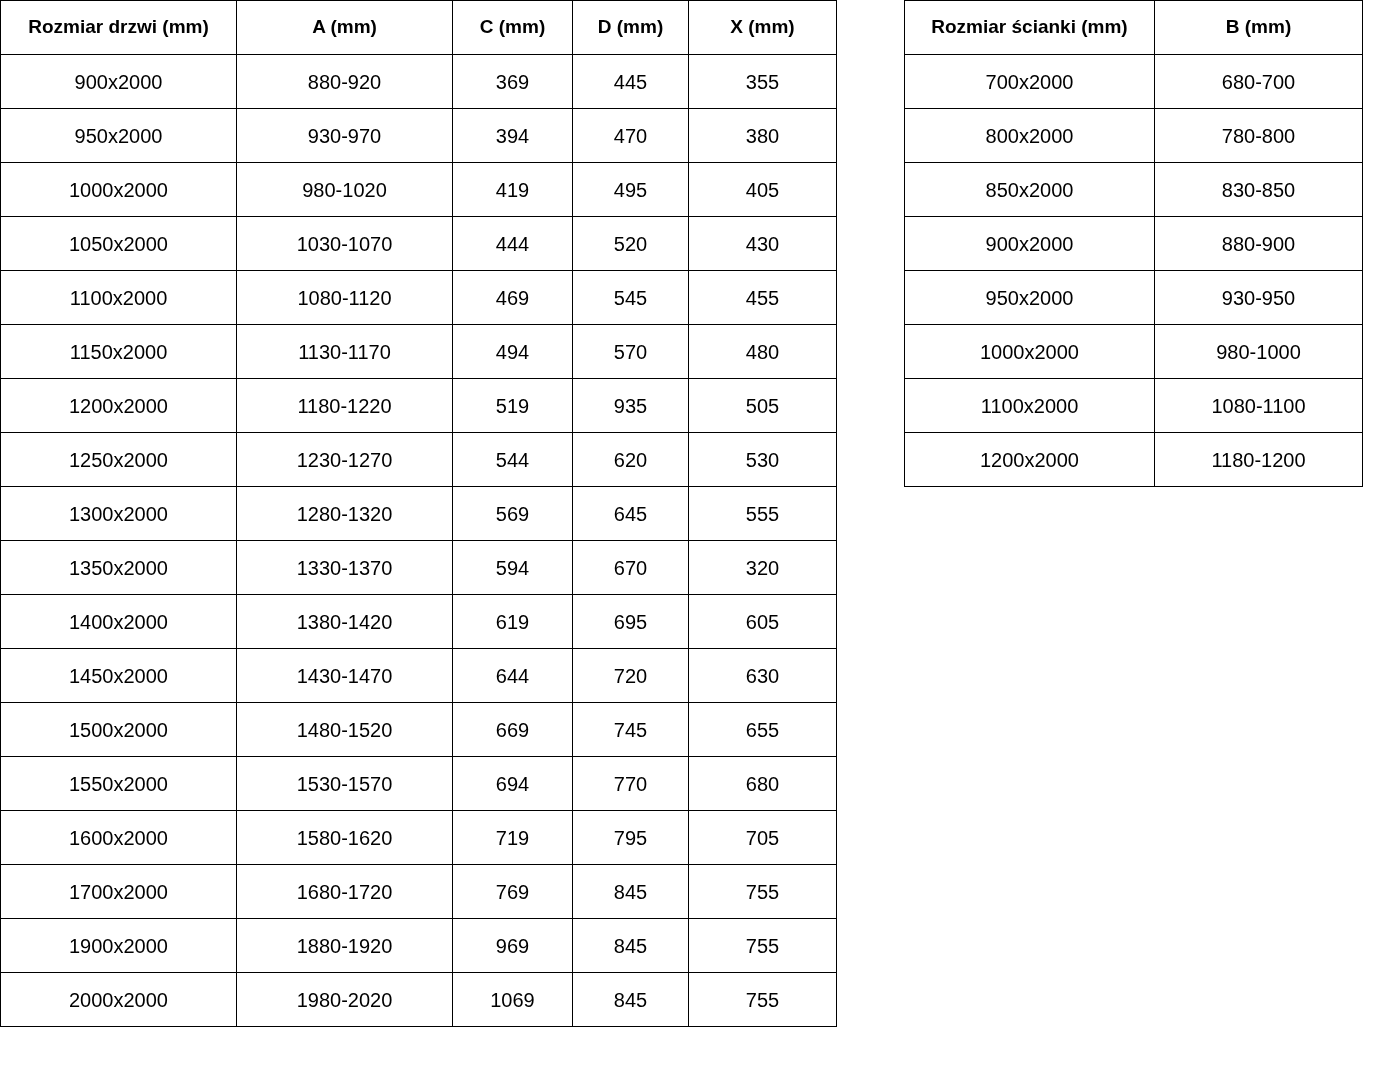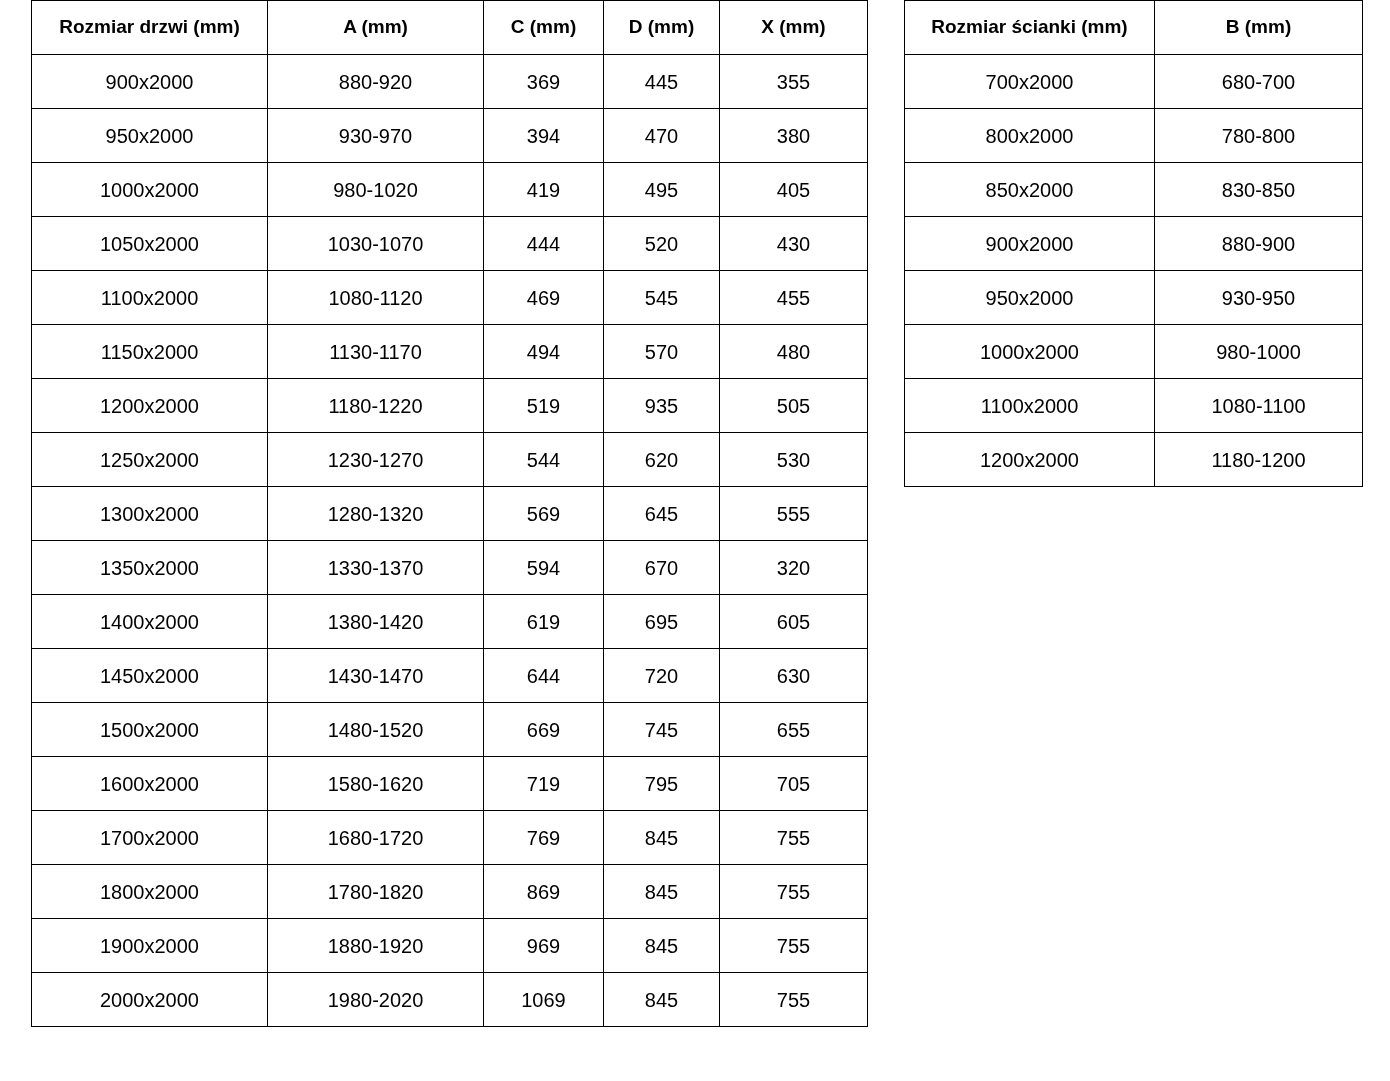--- a/index.html
+++ b/index.html
@@ -39,21 +39,20 @@
   table th {
     font-weight: bold;
     font-size: 19px;
   }
   
   #doors-table {
     position: absolute;
     left: 0px;
     top: 0px;
     width: 836px;
-    margin-left: 31px;
   }
   #doors-table col.c0 { width: 236px; }
   #doors-table col.c1 { width: 216px; }
   #doors-table col.c2 { width: 120px; }
   #doors-table col.c3 { width: 116px; }
   #doors-table col.c4 { width: 148px; }
 
   
   #wall-table {
     position: absolute;
@@ -172,37 +171,37 @@
           <td>630</td>
         </tr>
         <tr>
           <td>1500x2000</td>
           <td>1480-1520</td>
           <td>669</td>
           <td>745</td>
           <td>655</td>
         </tr>
         <tr>
+          <td>1550x2000</td>
+          <td>1530-1570</td>
+          <td>694</td>
+          <td>770</td>
+          <td>680</td>
+        </tr>
+        <tr>
           <td>1600x2000</td>
           <td>1580-1620</td>
           <td>719</td>
           <td>795</td>
           <td>705</td>
         </tr>
         <tr>
           <td>1700x2000</td>
           <td>1680-1720</td>
           <td>769</td>
-          <td>845</td>
-          <td>755</td>
-        </tr>
-        <tr>
-          <td>1800x2000</td>
-          <td>1780-1820</td>
-          <td>869</td>
           <td>845</td>
           <td>755</td>
         </tr>
         <tr>
           <td>1900x2000</td>
           <td>1880-1920</td>
           <td>969</td>
           <td>845</td>
           <td>755</td>
         </tr>

